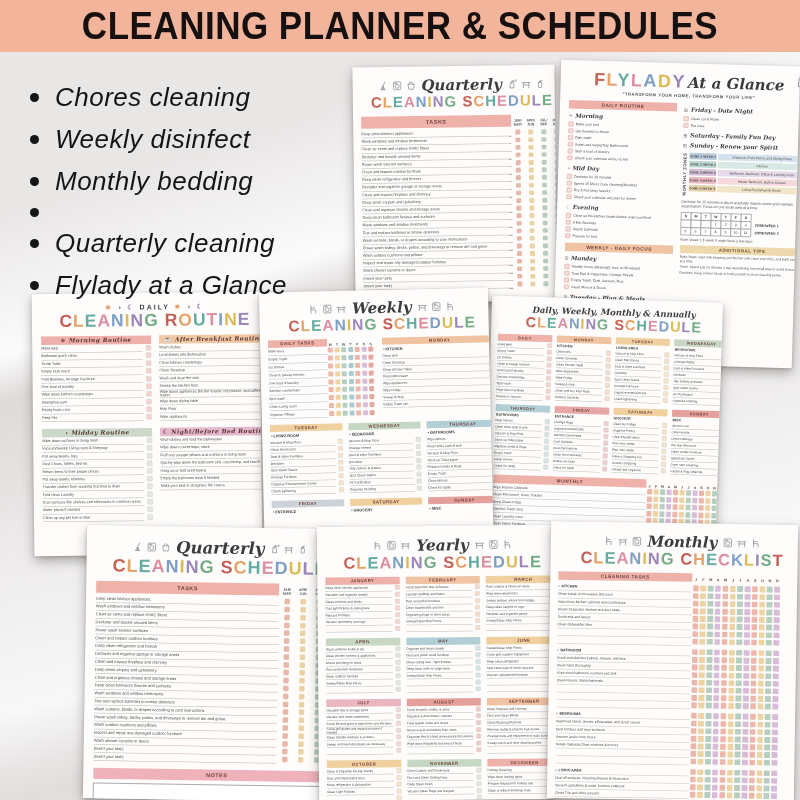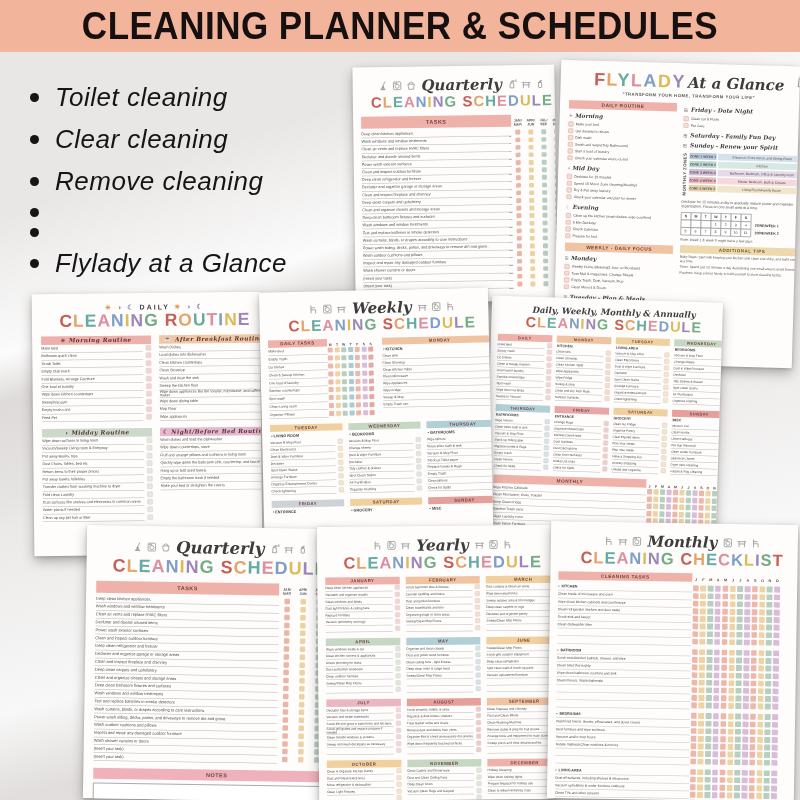--- a/index.html
+++ b/index.html
@@ -221,35 +221,36 @@
 <div class="fold f2"></div>
 
 <header class="banner" style="background:#f2b59b">
   <h1>CLEANING PLANNER &amp; SCHEDULES</h1>
 </header>
 
 <ul class="features">
 
 <li class="feat">
       <span class="dot"></span>
-      <span class="ftext">Toilet cleaning</span>
+      <span class="ftext">Chores cleaning</span>
     </li>
     <li class="feat">
       <span class="dot"></span>
-      <span class="ftext">Clear cleaning</span>
+      <span class="ftext">Weekly disinfect</span>
     </li>
     <li class="feat">
       <span class="dot"></span>
-      <span class="ftext">Remove cleaning</span>
+      <span class="ftext">Monthly bedding</span>
     </li>
     <li class="feat">
       <span class="dot"></span>
     </li>
     <li class="feat">
       <span class="dot"></span>
+      <span class="ftext">Quarterly cleaning</span>
     </li>
     <li class="feat">
       <span class="dot"></span>
       <span class="ftext">Flylady at a Glance</span>
     </li>
   </ul>
 
 <section class="page pA">
   <div class="pi piA">
     <div class="titlerow">

